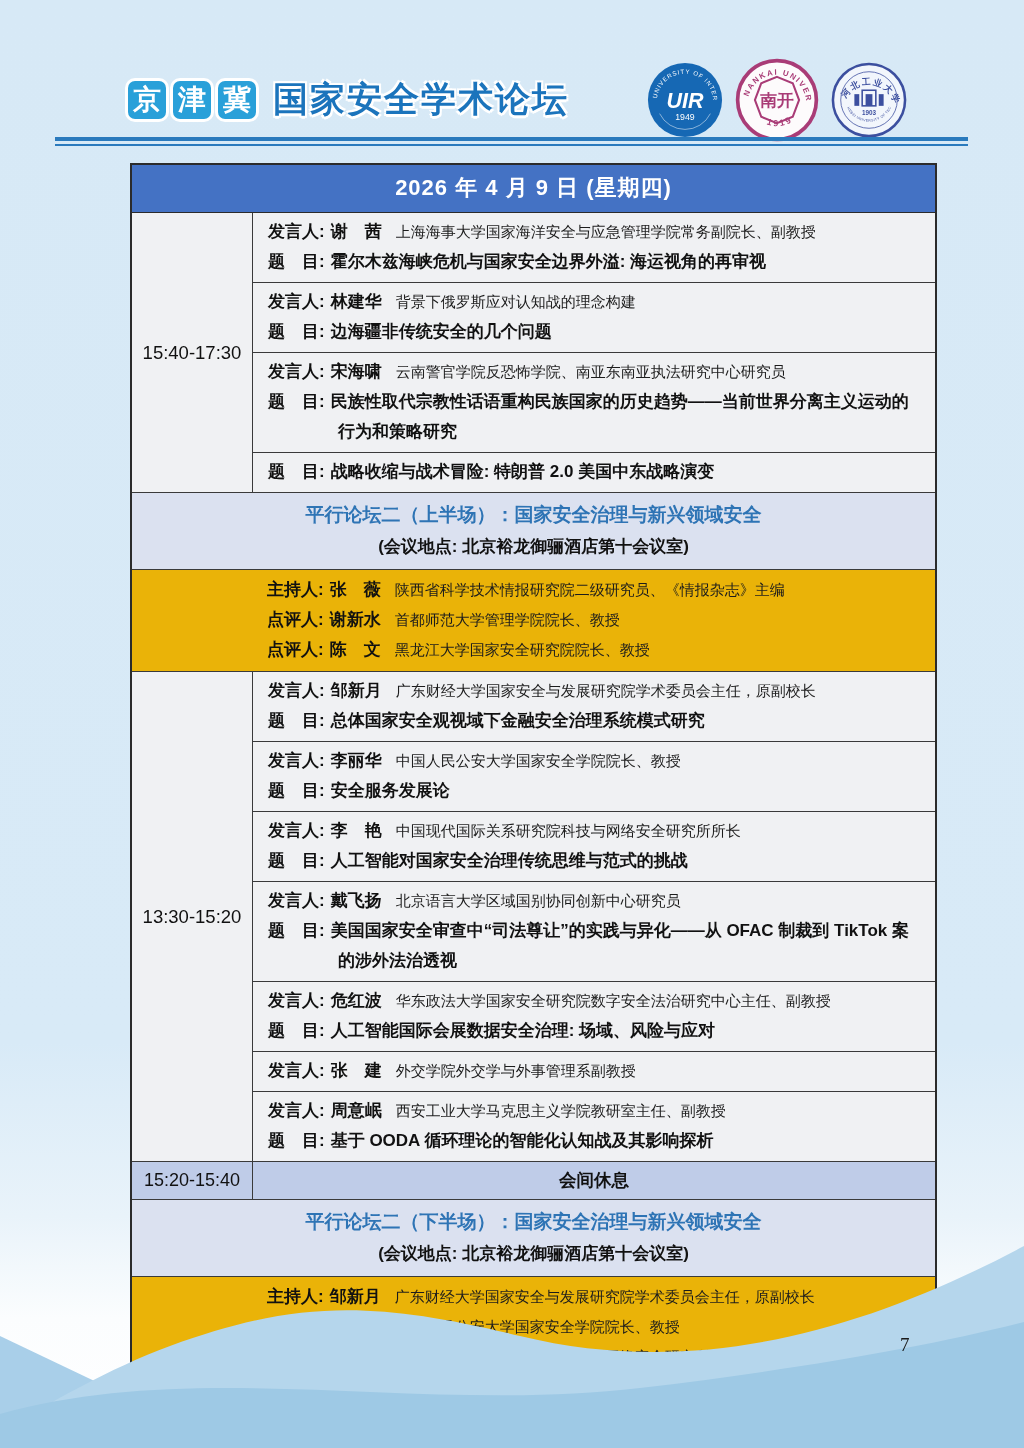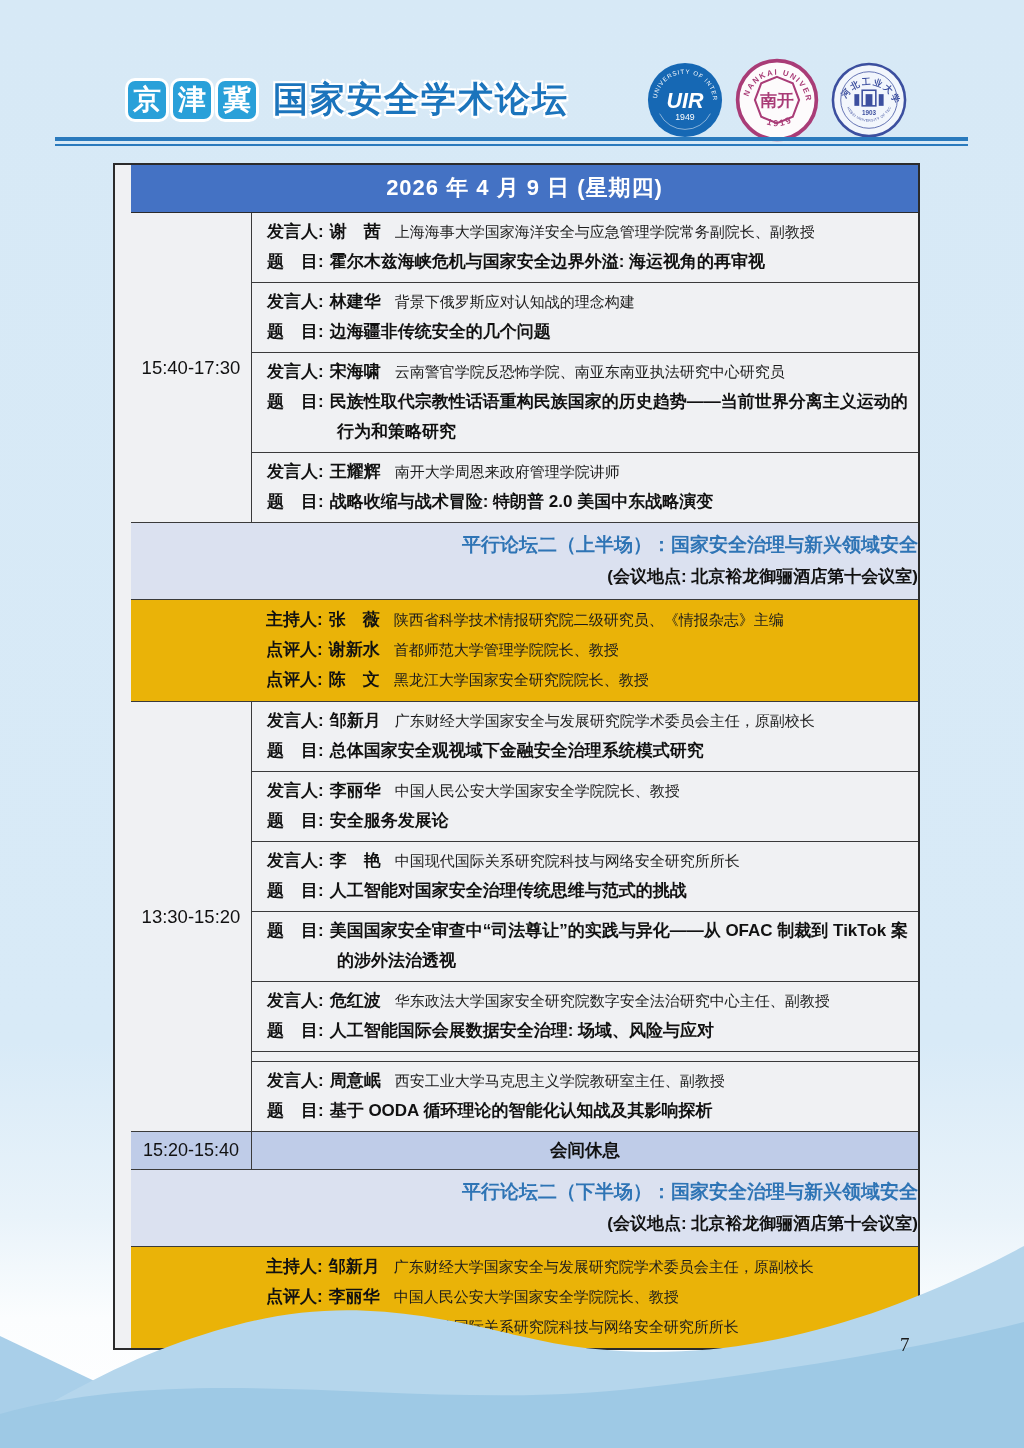--- a/index.html
+++ b/index.html
@@ -12,38 +12,38 @@
         background:#29a0d9;color:#ffffff;font-weight:bold;font-size:28px;border-radius:7px;
         box-shadow:0 0 0 3px #ffffff;}
   .banner-text{margin-left:10px;font-size:35px;font-weight:bold;color:#1b74bc;letter-spacing:2px;
         text-shadow:-2px -2px 0 #fff,2px -2px 0 #fff,-2px 2px 0 #fff,2px 2px 0 #fff,0 3px 0 #fff;}
   .logos{position:absolute;left:646px;top:58px;display:flex;align-items:center;gap:11px;}
   .logo{width:78px;height:78px;}
   .logo.nankai{width:84px;height:84px;}
   .rule{position:absolute;left:55px;top:137px;width:913px;height:3px;
         border-top:4px solid #2a7abd;border-bottom:2px solid #2a7abd;}
   
-  .agenda{position:absolute;left:113px;top:163px;width:807px;border:2px solid #2b2b2b;
-          box-sizing:border-box;background:#f0f1f3;padding-left:16px;}
+  .agenda{position:absolute;left:130px;top:163px;width:807px;border:2px solid #2b2b2b;
+          box-sizing:border-box;background:#f0f1f3;}
   .date-header{background:#4472c4;color:#ffffff;font-weight:bold;font-size:22px;text-align:center;
           padding:8px 0 9px 0;border-bottom:1px solid #2b2b2b;letter-spacing:1px;}
   .row{border-bottom:1px solid #3a3a3a;}
   .row:last-child{border-bottom:none;}
   .session{display:flex;background:#f0f1f3;}
   .time-cell{flex:0 0 120px;display:flex;align-items:center;justify-content:center;
           border-right:1px solid #3a3a3a;font-size:18.5px;color:#111;}
   .items{flex:1;display:flex;flex-direction:column;}
   .item{padding:4px 10px 5px 15px;border-bottom:1px solid #3a3a3a;}
   .item:last-child{border-bottom:none;}
   .iline{font-size:17px;font-weight:bold;color:#111;line-height:30px;
           padding-left:70px;text-indent:-70px;}
   .lbl{font-weight:bold;color:#111;}
   .pname{margin-left:6px;margin-right:14px;}
   .affil{font-family:"DejaVu Serif",serif;font-weight:normal;font-size:15px;color:#1c1c1c;}
-  .section{background:#dbe1f0;text-align:right;padding:6px 0 7px 0;}
+  .section{background:#dbe1f0;text-align:center;padding:6px 0 7px 0;}
   .section .stitle{color:#2e74b5;font-weight:bold;font-size:19px;line-height:32px;}
   .section .sloc{color:#111;font-weight:bold;font-size:17px;line-height:31px;}
   .panel{background:#eab308;padding:5px 10px 6px 135px;}
   .pline{font-size:17px;font-weight:bold;color:#111;line-height:30px;}
   .break-row{display:flex;background:#bfcce8;}
   .break-row .time-cell{font-size:18px;}
   .break-label{flex:1;text-align:center;font-weight:bold;font-size:17.5px;color:#111;
           padding:6px 0 7px 0;}
   
   .waves{position:absolute;left:0;bottom:0;width:1024px;height:230px;}
@@ -121,21 +121,20 @@
             </div>
             <div class="item">
               <div class="iline"><span class="lbl">发言人:</span><span class="pname">林建华</span><span class="affil">背景下俄罗斯应对认知战的理念构建</span></div>
               <div class="iline"><span class="lbl">题　目:</span><span class="pname">边海疆非传统安全的几个问题</span></div>
             </div>
             <div class="item">
               <div class="iline"><span class="lbl">发言人:</span><span class="pname">宋海啸</span><span class="affil">云南警官学院反恐怖学院、南亚东南亚执法研究中心研究员</span></div>
               <div class="iline"><span class="lbl">题　目:</span><span class="pname">民族性取代宗教性话语重构民族国家的历史趋势——当前世界分离主义运动的行为和策略研究</span></div>
             </div>
             <div class="item">
-              <div class="iline"><span class="lbl">发言人:</span><span class="pname">王耀辉</span><span class="affil">南开大学周恩来政府管理学院讲师</span></div>
               <div class="iline"><span class="lbl">题　目:</span><span class="pname">战略收缩与战术冒险: 特朗普 2.0 美国中东战略演变</span></div>
             </div>
           </div>
         </div>
         <div class="row section">
           <div class="stitle">平行论坛二（上半场）：国家安全治理与新兴领域安全</div>
           <div class="sloc">(会议地点: 北京裕龙御骊酒店第十会议室)</div>
         </div>
         <div class="row panel">
           <div class="pline"><span class="lbl">主持人:</span><span class="pname">张　薇</span><span class="affil">陕西省科学技术情报研究院二级研究员、《情报杂志》主编</span></div>
@@ -153,27 +152,29 @@
             </div>
             <div class="item">
               <div class="iline"><span class="lbl">发言人:</span><span class="pname">李丽华</span><span class="affil">中国人民公安大学国家安全学院院长、教授</span></div>
               <div class="iline"><span class="lbl">题　目:</span><span class="pname">安全服务发展论</span></div>
             </div>
             <div class="item">
               <div class="iline"><span class="lbl">发言人:</span><span class="pname">李　艳</span><span class="affil">中国现代国际关系研究院科技与网络安全研究所所长</span></div>
               <div class="iline"><span class="lbl">题　目:</span><span class="pname">人工智能对国家安全治理传统思维与范式的挑战</span></div>
             </div>
             <div class="item">
+              <div class="iline"><span class="lbl">发言人:</span><span class="pname">戴飞扬</span><span class="affil">北京语言大学区域国别协同创新中心研究员</span></div>
               <div class="iline"><span class="lbl">题　目:</span><span class="pname">美国国家安全审查中“司法尊让”的实践与异化——从 OFAC 制裁到 TikTok 案的涉外法治透视</span></div>
             </div>
             <div class="item">
               <div class="iline"><span class="lbl">发言人:</span><span class="pname">危红波</span><span class="affil">华东政法大学国家安全研究院数字安全法治研究中心主任、副教授</span></div>
               <div class="iline"><span class="lbl">题　目:</span><span class="pname">人工智能国际会展数据安全治理: 场域、风险与应对</span></div>
             </div>
             <div class="item">
+              <div class="iline"><span class="lbl">发言人:</span><span class="pname">张　建</span><span class="affil">外交学院外交学与外事管理系副教授</span></div>
             </div>
             <div class="item">
               <div class="iline"><span class="lbl">发言人:</span><span class="pname">周意岷</span><span class="affil">西安工业大学马克思主义学院教研室主任、副教授</span></div>
               <div class="iline"><span class="lbl">题　目:</span><span class="pname">基于 OODA 循环理论的智能化认知战及其影响探析</span></div>
             </div>
           </div>
         </div>
         <div class="row break-row">
           <div class="time-cell">
             <span>15:20-15:40</span>

